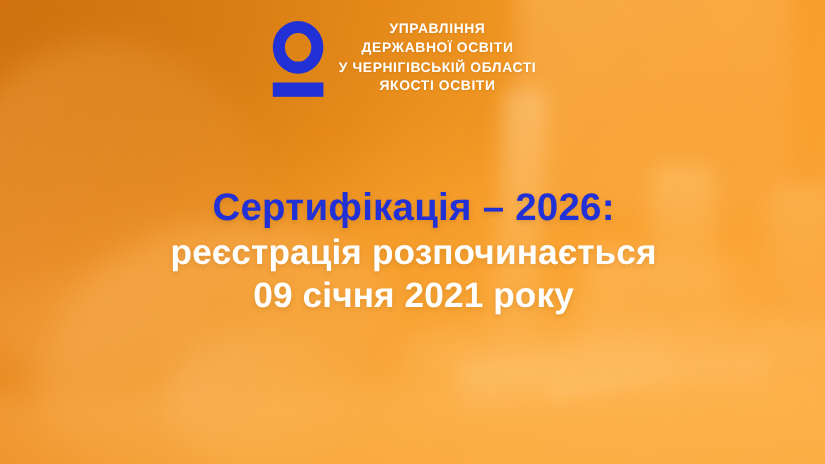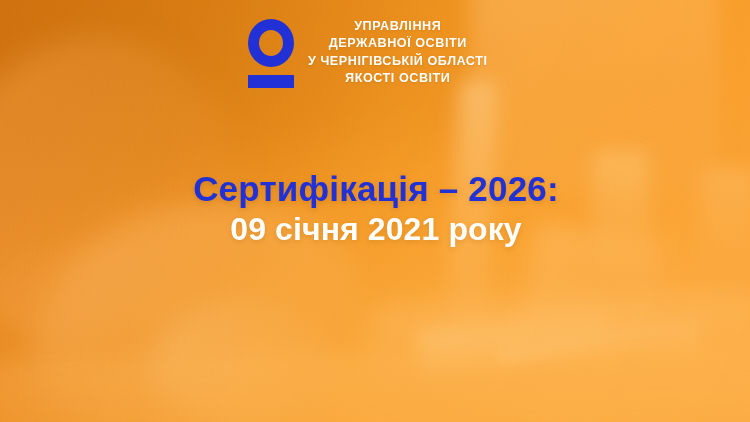--- a/index.html
+++ b/index.html
@@ -250,16 +250,17 @@
     <div class="logo-text">
       <span class="logo-line">УПРАВЛІННЯ</span>
       <span class="logo-line">ДЕРЖАВНОЇ ОСВІТИ</span>
       <span class="logo-line">У ЧЕРНІГІВСЬКІЙ ОБЛАСТІ</span>
       <span class="logo-line">ЯКОСТІ ОСВІТИ</span>
     </div>
   </div>
 
   <div class="headline">
     <span class="hl-1">Сертифікація – 2026:</span>
+    <span class="hl-2">реєстрація розпочинається</span>
     <span class="hl-3">09 січня 2021 року</span>
   </div>
 
 </div>
 
 </body></html>

